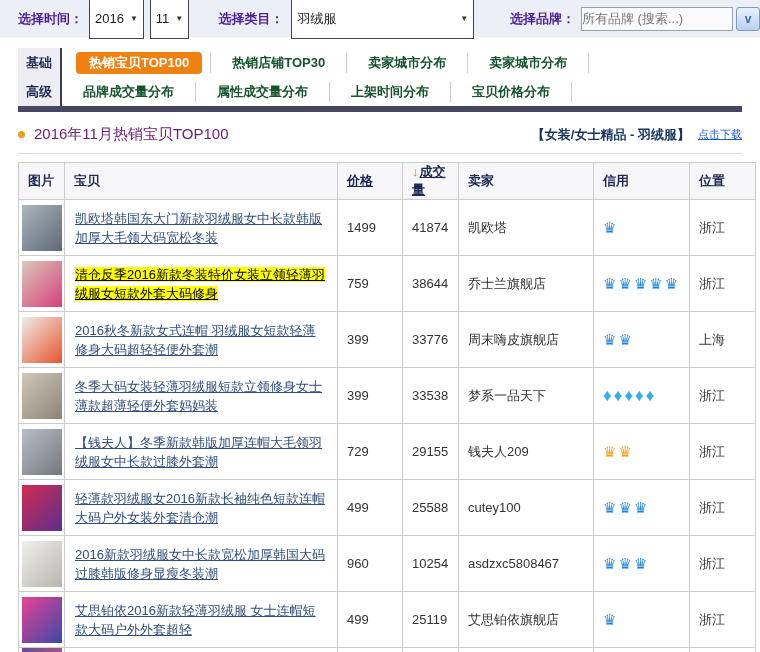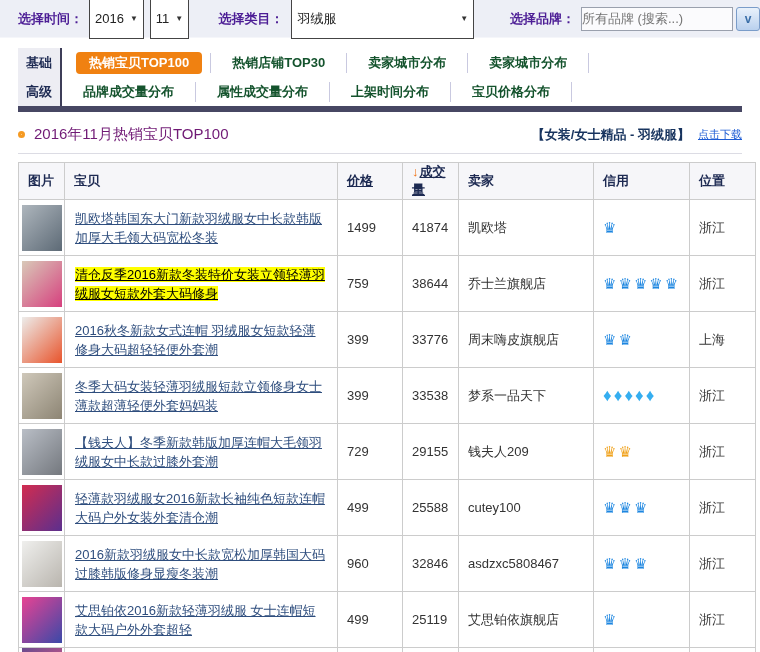--- a/index.html
+++ b/index.html
@@ -232,21 +232,21 @@
     <td>浙江</td>
   </tr>
       <tr>
     <td class="img-cell">
       <span class="thumb" style="background: linear-gradient(135deg, rgb(239, 239, 237), rgb(185, 181, 174));"></span>
     </td>
     <td class="title-cell">
       <a class="title-link">2016新款羽绒服女中长款宽松加厚韩国大码过膝韩版修身显瘦冬装潮</a>
     </td>
     <td>960</td>
-    <td>32846</td>
+    <td>10254</td>
     <td>asdzxc5808467</td>
     <td class="credit-cell"><span class="credit-icon blue-crown">♛</span><span class="credit-icon blue-crown">♛</span><span class="credit-icon blue-crown">♛</span></td>
     <td>浙江</td>
   </tr>
       <tr>
     <td class="img-cell">
       <span class="thumb" style="background: linear-gradient(135deg, rgb(232, 67, 147), rgb(58, 73, 168));"></span>
     </td>
     <td class="title-cell">
       <a class="title-link">艾思铂依2016新款轻薄羽绒服 女士连帽短款大码户外外套超轻</a>

